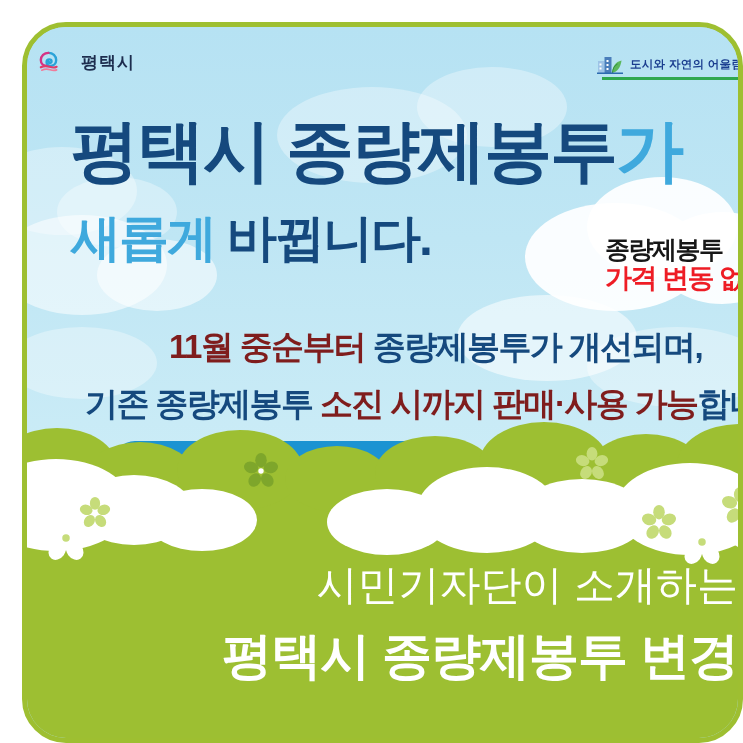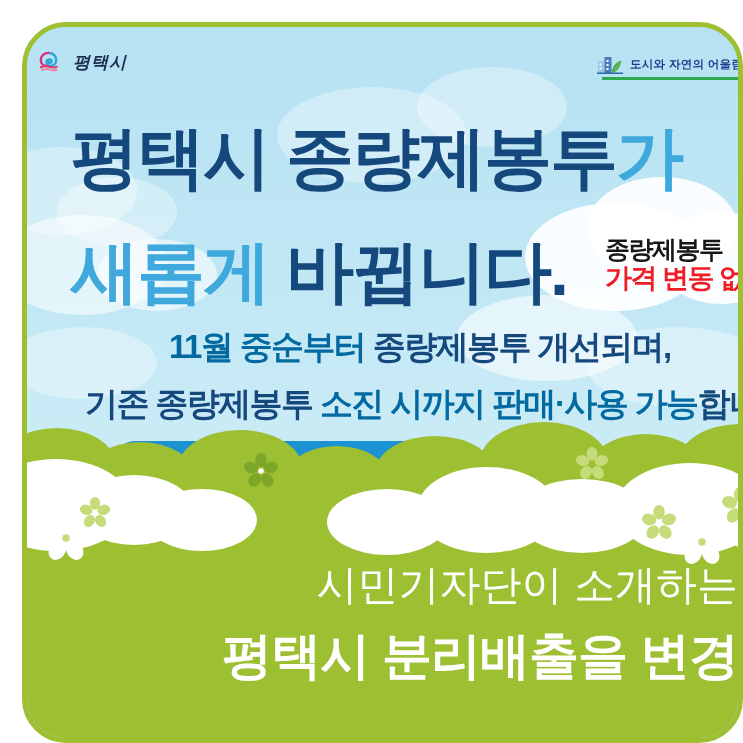--- a/index.html
+++ b/index.html
@@ -57,22 +57,21 @@
     left: 0;
     width: 100%;
     height: 46px;
   }
   .city-logo {
     position: absolute;
     left: 10px;
     top: 6px;
     display: flex;
     align-items: center;
-    gap: 13px;
-    font-style: italic;
+    gap: 21px;
   }
   .city-logo-mark { width: 23px; height: 23px; display:block; }
   .city-logo-text {
     font-size: 17px;
     font-weight: 700;
     color: #1d2d4e;
     letter-spacing: 1px;
     white-space: nowrap;
   }
   .gov-emblem {
@@ -103,28 +102,27 @@
   
   .headline-1, .headline-2 {
     position: absolute;
     white-space: nowrap;
     font-weight: 900;
     line-height: 1;
     letter-spacing: -2px;
   }
   .headline-1 {
     left: 44px;
-    top: 96px;
+    top: 89px;
     font-size: 68px;
   }
   .headline-2 {
     left: 44px;
     top: 186px;
-    font-size: 68px;
-    margin-top: 24px;
+    font-size: 50px;
   }
   .navy  { color: #15497e; }
   .sky-b { color: #3fa9dd; }
 
   
   .badge {
     position: absolute;
     left: 578px;
     top: 208px;
     width: 190px;
@@ -147,21 +145,21 @@
   
   .sub-1, .sub-2 {
     position: absolute;
     white-space: nowrap;
     font-weight: 900;
     letter-spacing: -1.6px;
     line-height: 1;
   }
   .sub-1 { left: 142px; top: 303px; font-size: 33px; }
   .sub-2 { left: 58px;  top: 360px; font-size: 33px; }
-  .pink { color: #0369a1; }
+  .pink { color: #7f1d1d; }
 
   
   .info-panel {
     position: absolute;
     left: 86px;
     top: 414px;
     width: 352px;
     height: 120px;
     background: #1b93d2;
     border-radius: 22px;
@@ -286,21 +284,21 @@
       <span class="navy">바뀝니다.</span>
     </div>
 
     <div class="badge">
       <div class="badge-line1">종량제봉투</div>
       <div class="badge-line2">가격 변동 없음</div>
     </div>
 
     <div class="sub-1">
       <span class="pink">11월 중순부터</span>
-      <span class="navy">종량제봉투 개선되며,</span>
+      <span class="navy">종량제봉투가 개선되며,</span>
     </div>
 
     <div class="sub-2">
       <span class="navy">기존 종량제봉투</span>
       <span class="pink">소진 시까지 판매·사용 가능</span><span class="navy">합니다</span>
     </div>
 
     <div class="info-panel">
       <div class="info-line info-line-1">를 분리배출을 위해</div>
       <div class="info-line info-line-2 info-hl">개선됩니다!</div>
@@ -388,16 +386,16 @@
         <ellipse cx="20" cy="8" rx="6.4" ry="8"></ellipse>
         <ellipse cx="31" cy="16" rx="6.4" ry="8" transform="rotate(72 31 16)"></ellipse>
         <ellipse cx="27" cy="30" rx="6.4" ry="8" transform="rotate(144 27 30)"></ellipse>
         <ellipse cx="13" cy="30" rx="6.4" ry="8" transform="rotate(216 13 30)"></ellipse>
         <ellipse cx="9" cy="16" rx="6.4" ry="8" transform="rotate(288 9 16)"></ellipse>
       </g>
       <circle cx="20" cy="20" r="3" fill="#ffffff"></circle>
     </svg>
 
     <div class="bottom-sub">시민기자단이 소개하는</div>
-    <div class="bottom-title">평택시 분리배출을 변경</div>
+    <div class="bottom-title">평택시 종량제봉투 변경</div>
 
   </div>
 </div>
 
 </body></html>

